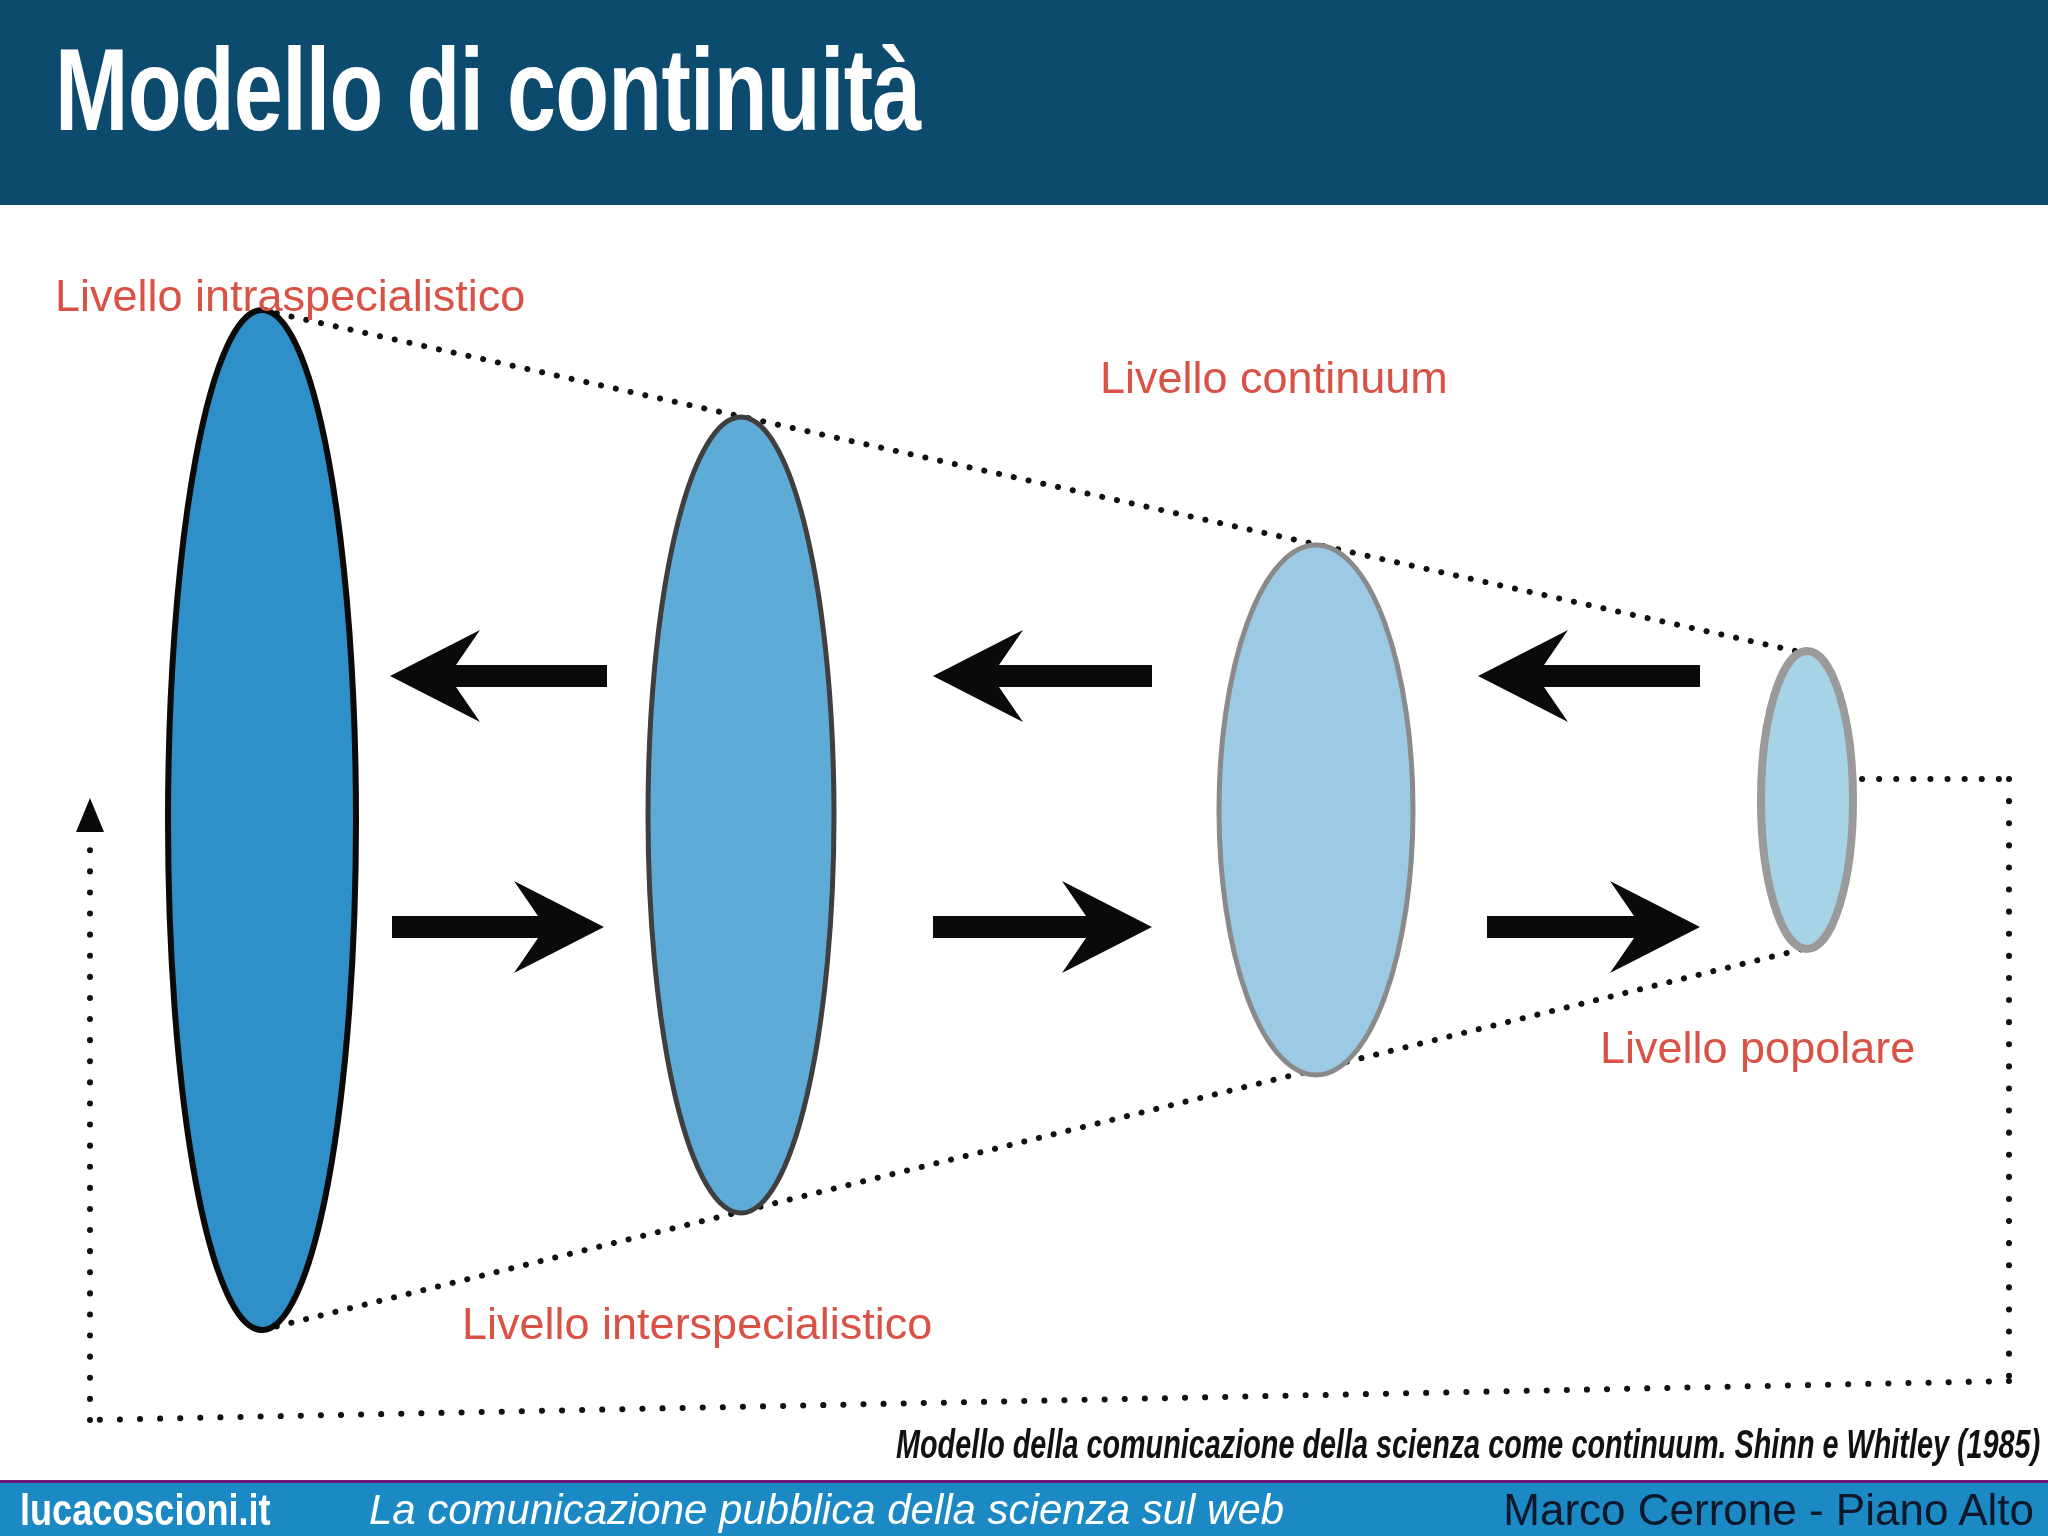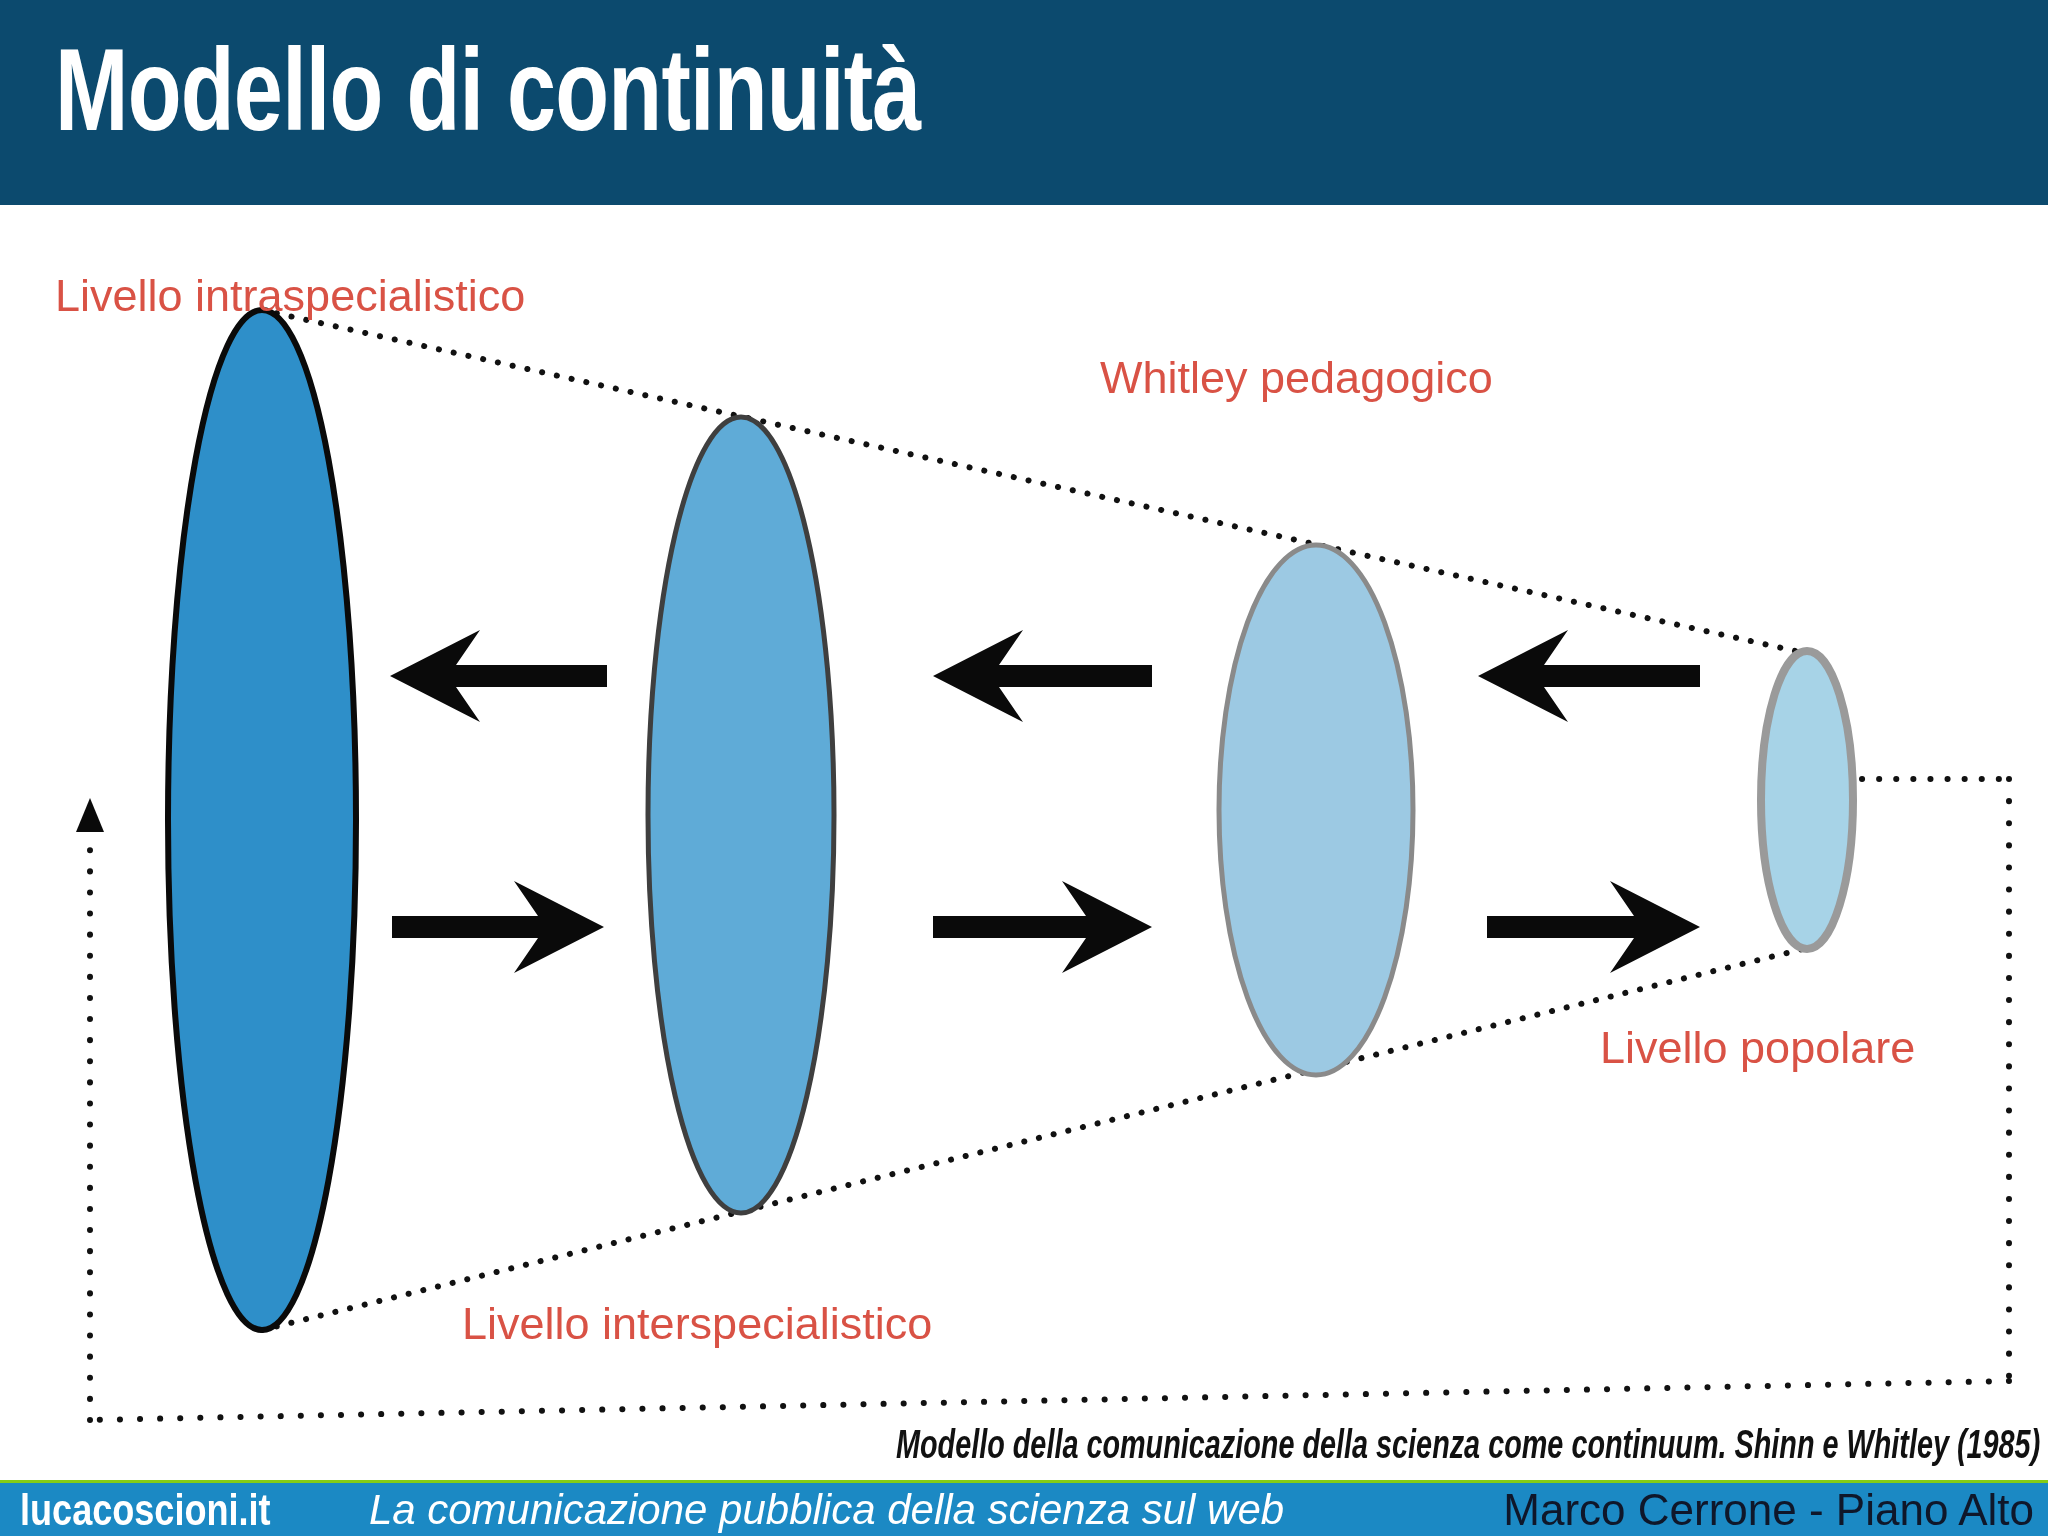--- a/index.html
+++ b/index.html
@@ -32,21 +32,21 @@
   .lvl.inter{left:462px;top:1298px;}
   
   .citation{
     position:absolute;right:8px;top:1422px;
     font-size:40px;font-weight:bold;font-style:italic;color:#111111;
     white-space:nowrap;transform:scaleX(0.72);transform-origin:right center;
   }
   
   .footer{
     position:absolute;left:0;top:1480px;width:2048px;height:56px;
-    background:#1b89c4;border-top:3px solid #84cc16;box-sizing:border-box;
+    background:#1b89c4;border-top:3px solid #701a75;box-sizing:border-box;
   }
   .footer .site{
     position:absolute;left:20px;top:0;height:53px;line-height:53px;
     color:#ffffff;font-size:44px;font-weight:bold;white-space:nowrap;
     transform:scaleX(0.82);transform-origin:left center;
   }
   .footer .subtitle{
     position:absolute;left:0;width:1653px;text-align:center;top:0;
     height:53px;line-height:53px;color:#ffffff;font-size:42px;
     font-style:italic;white-space:nowrap;
@@ -82,21 +82,21 @@
   <path d="M 390 676 L 480 630 L 456 665 L 607 665 L 607 687 L 456 687 L 480 722 Z" fill="#0a0a0a"></path>
   <path d="M 933 676 L 1023 630 L 999 665 L 1152 665 L 1152 687 L 999 687 L 1023 722 Z" fill="#0a0a0a"></path>
   <path d="M 1478 676 L 1568 630 L 1544 665 L 1700 665 L 1700 687 L 1544 687 L 1568 722 Z" fill="#0a0a0a"></path>
 
   <path d="M 604 927 L 514 881 L 538 916 L 392 916 L 392 938 L 538 938 L 514 973 Z" fill="#0a0a0a"></path>
   <path d="M 1152 927 L 1062 881 L 1086 916 L 933 916 L 933 938 L 1086 938 L 1062 973 Z" fill="#0a0a0a"></path>
   <path d="M 1700 927 L 1610 881 L 1634 916 L 1487 916 L 1487 938 L 1634 938 L 1610 973 Z" fill="#0a0a0a"></path>
 </svg>
 
 <div class="lvl intra">Livello intraspecialistico</div>
-<div class="lvl peda">Whitley pedagogico</div>
+<div class="lvl peda">Livello continuum</div>
 <div class="lvl popo">Livello popolare</div>
 <div class="lvl inter">Livello interspecialistico</div>
 
 <div class="citation">Modello della comunicazione della scienza come continuum. Shinn e Whitley (1985)</div>
 
 <div class="footer">
   <div class="site">lucacoscioni.it</div>
   <div class="subtitle">La comunicazione pubblica della scienza sul web</div>
   <div class="author">Marco Cerrone - Piano Alto</div>
 </div>

